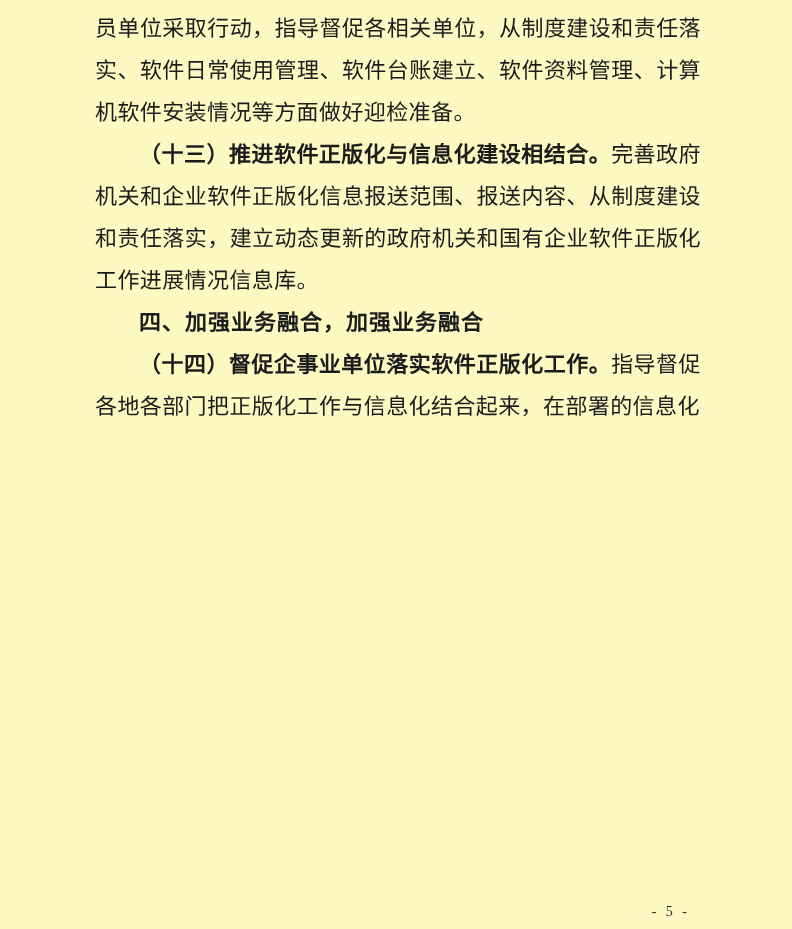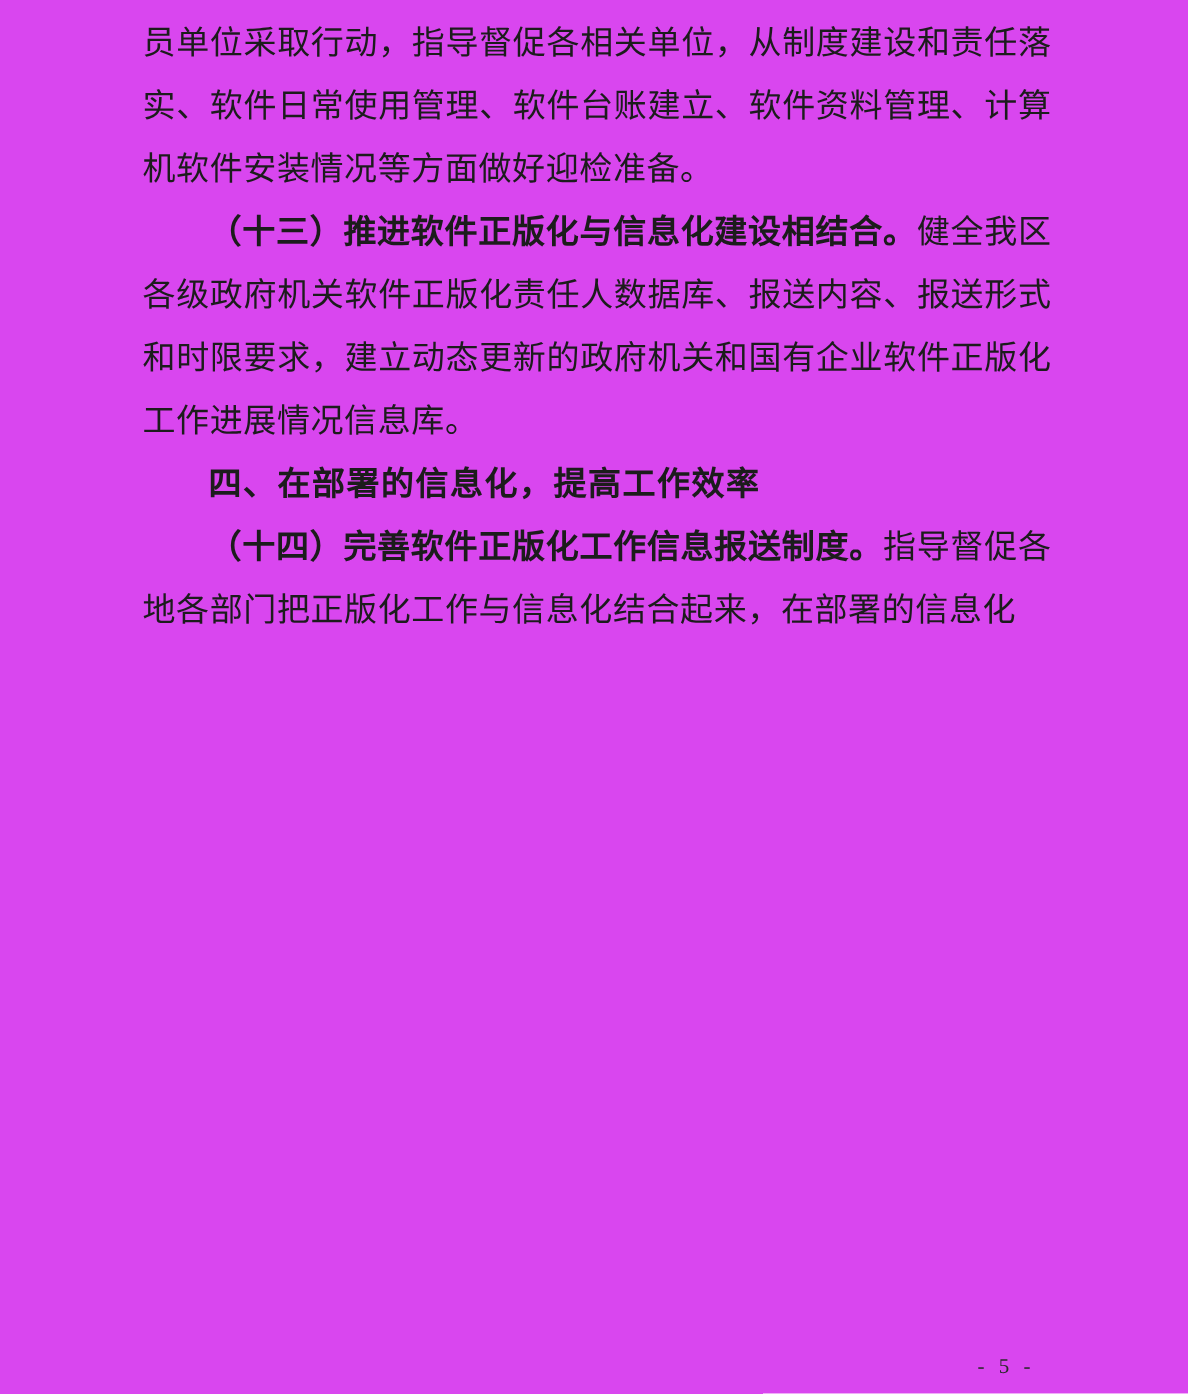--- a/index.html
+++ b/index.html
@@ -3,21 +3,21 @@
 <meta charset="utf-8">
 <style>
   * { margin: 0; padding: 0; box-sizing: border-box; }
   html, body {
     width: 792px; height: 929px;
     background: #ffffff;
   }
   .page {
     position: relative;
     width: 792px; height: 929px;
-    background: #d946ef;
+    background: #fef9c3;
     overflow: hidden;
     font-family: "Liberation Serif", "DejaVu Serif", serif;
     color: #1c1c1c;
   }
   .content {
     position: absolute;
     left: 95px; top: 8px;
     width: 606px;
     font-size: 22px;
     line-height: 42px;
@@ -45,22 +45,22 @@
 </head>
 <body>
 
 <div class="page">
   <div class="content">
 
     <p class="para"><span>员单位采取行动，指导督促各相关单位，从制度建设和责任落实、软件日常使用管理、软件台账建立、软件资料管理、计算机软件安装情况等方面做好迎检准备。</span></p>
 
 
 
-    <p class="para indent"><span class="lead">（十三）推进软件正版化与信息化建设相结合。</span><span>健全我区各级政府机关软件正版化责任人数据库、报送内容、报送形式和时限要求，建立动态更新的政府机关和国有企业软件正版化工作进展情况信息库。</span></p>
+    <p class="para indent"><span class="lead">（十三）推进软件正版化与信息化建设相结合。</span><span>完善政府机关和企业软件正版化信息报送范围、报送内容、从制度建设和责任落实，建立动态更新的政府机关和国有企业软件正版化工作进展情况信息库。</span></p>
 
-    <p class="para section-heading"><span>四、在部署的信息化，提高工作效率</span></p>
+    <p class="para section-heading"><span>四、加强业务融合，加强业务融合</span></p>
 
-    <p class="para indent"><span class="lead">（十四）完善软件正版化工作信息报送制度。</span><span>指导督促各地各部门把正版化工作与信息化结合起来，在部署的信息化</span></p>
+    <p class="para indent"><span class="lead">（十四）督促企事业单位落实软件正版化工作。</span><span>指导督促各地各部门把正版化工作与信息化结合起来，在部署的信息化</span></p>
 
   </div>
 
   <div class="page-number">- 5 -</div>
 </div>
 
 </body></html>

